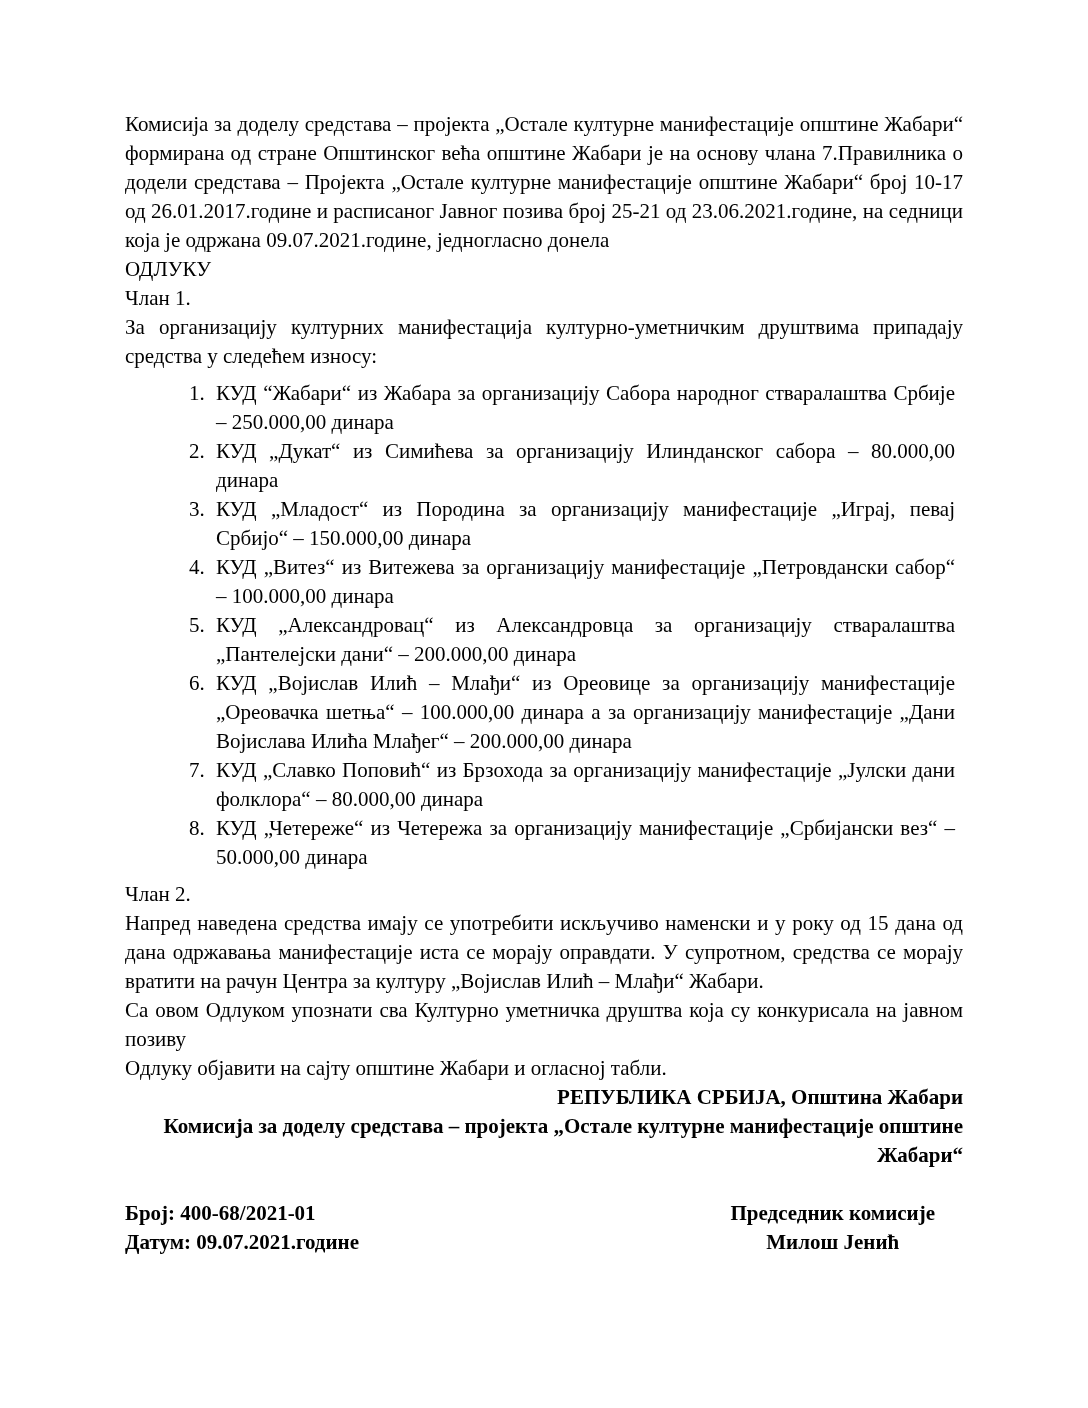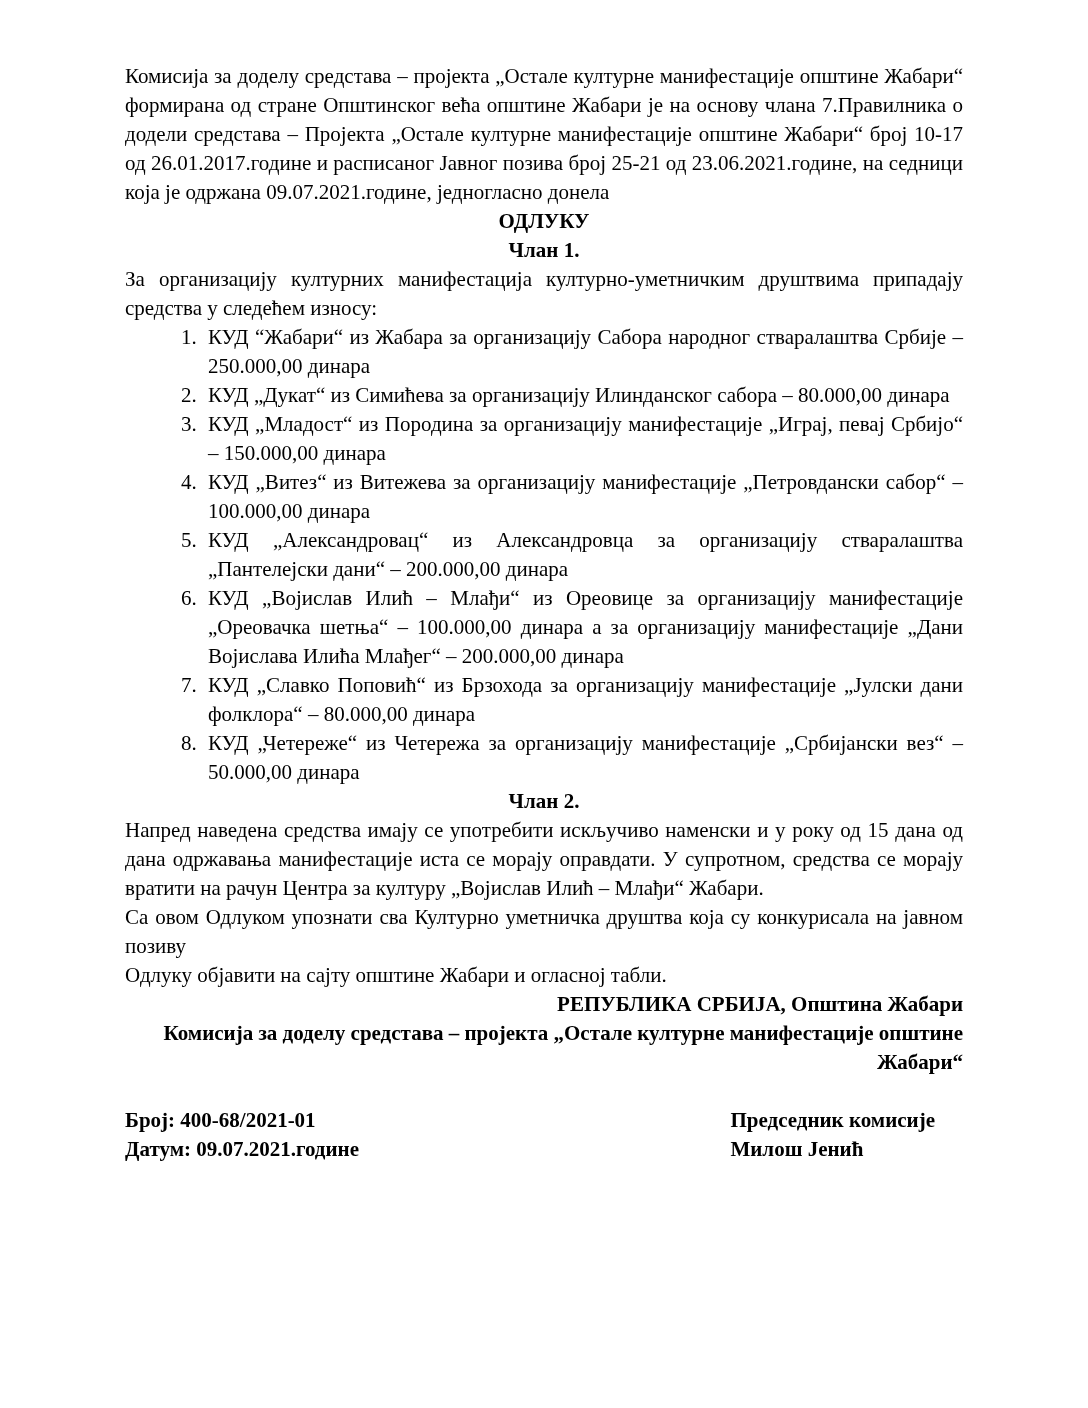--- a/index.html
+++ b/index.html
@@ -10,49 +10,49 @@
     color: #000000;
     font-family: "Liberation Serif", serif;
     font-size: 21px;
     line-height: 29px;
     overflow: hidden;
   }
   .page {
     box-sizing: border-box;
     width: 1088px;
     height: 1340px;
-    padding: 62px 125px 0 125px;
+    padding: 110px 125px 0 125px;
   }
   p { margin: 0; text-align: justify; }
   .heading {
-    text-align: center;
-    font-weight: bold;
+    text-align: left;
+    font-weight: normal;
   }
   ol.alloc-list {
-    margin: 0;
+    margin: 8px;
     padding-left: 77px;
     list-style: decimal;
   }
   ol.alloc-list li {
     text-align: justify;
     padding-left: 6px;
   }
   .bold-center {
     text-align: right;
     font-weight: bold;
   }
   .footer {
     display: flex;
     justify-content: space-between;
     margin-top: 29px;
     font-weight: bold;
     gap: 20px;
   }
   .footer .right-block {
-    text-align: left;
+    text-align: center;
     margin-right: 28px;
     margin-left: 28px;
   }
 </style>
 </head>
 <body>
 
 <div class="page">
 
   <p>Комисија за доделу средстава – пројекта „Остале културне манифестације општине Жабари“ формирана од стране Општинског већа општине Жабари је на основу члана 7.Правилника о додели средстава – Пројекта „Остале културне манифестације општине Жабари“ број 10-17 од 26.01.2017.године и расписаног Јавног позива број 25-21 од 23.06.2021.године, на седници која је одржана 09.07.2021.године, једногласно донела</p>

